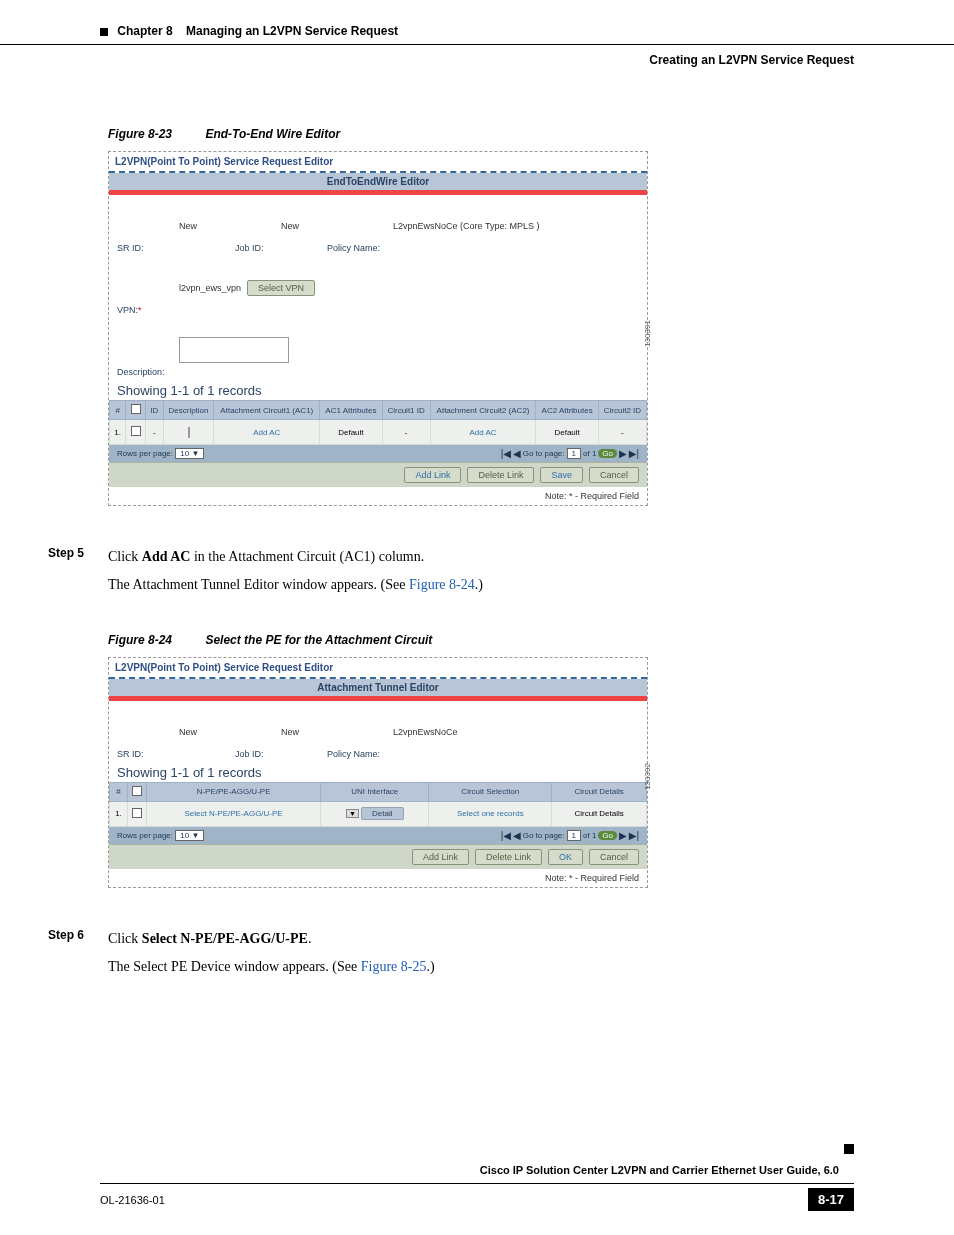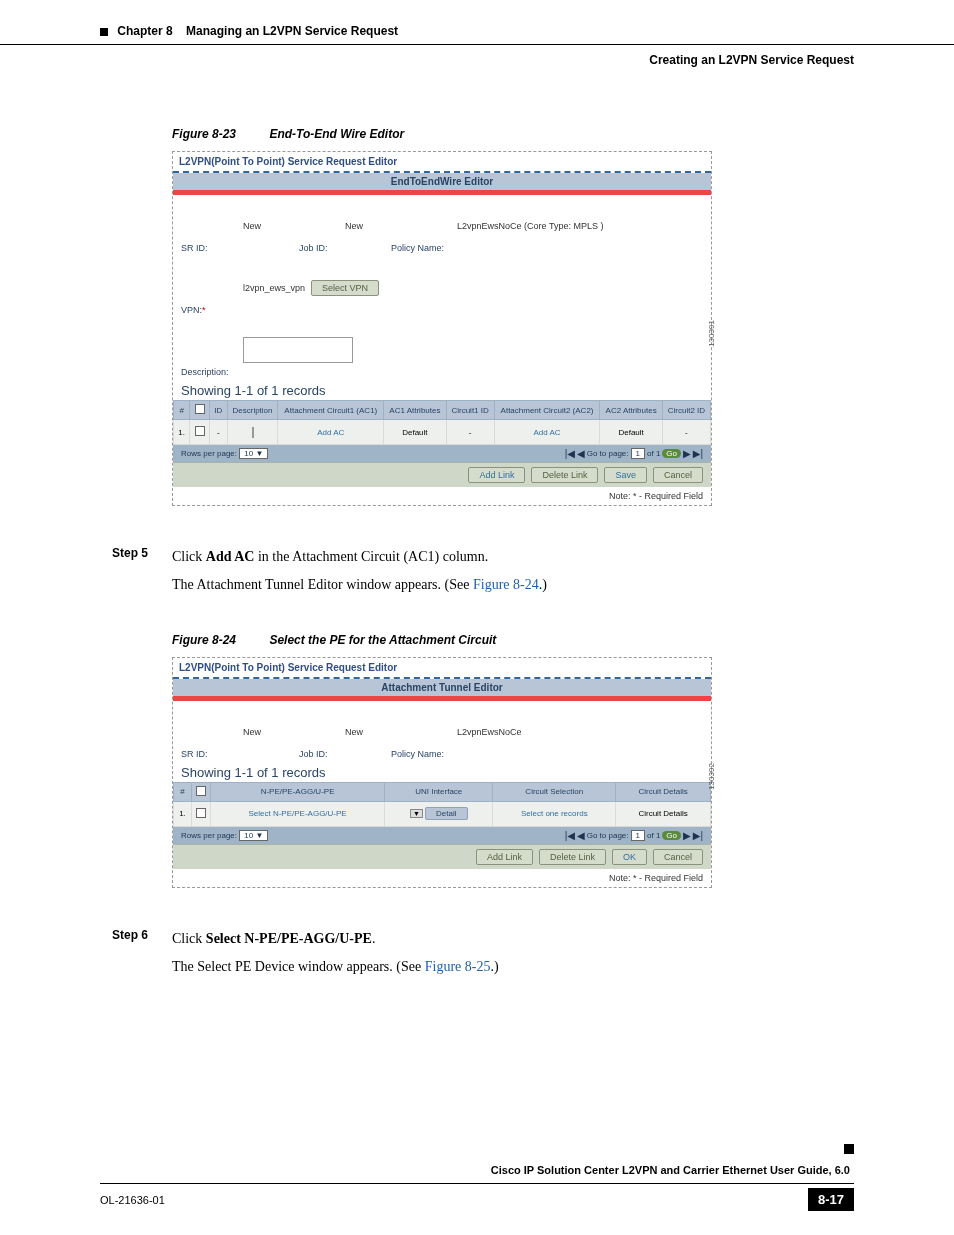--- a/index.html
+++ b/index.html
@@ -22,21 +22,21 @@
   }
   .page-header .marker-left { width: 8px; height: 8px; background: #000; display: inline-block; margin-right: 6px; vertical-align: middle; }
   .subheader {
     text-align: right;
     padding: 8px 100px 0 100px;
     font-family: Arial, Helvetica, sans-serif;
     font-size: 12px;
     font-weight: bold;
     margin-left: 16px;
   }
-  .content { padding: 30px 100px 0 112px; }
+  .content { padding: 30px 100px 0 48px; }
   .fig-caption {
     font-family: Arial, Helvetica, sans-serif;
     font-size: 12px;
     font-weight: bold;
     font-style: italic;
     margin: 30px 0 10px 60px;
   }
   .fig-caption .fignum { margin-right: 30px; }
   .screenshot {
     margin-left: 60px;
@@ -97,21 +97,21 @@
     left: 100px;
     right: 100px;
     border-top: 1px solid #000;
     display: flex;
     justify-content: space-between;
     align-items: center;
     padding-top: 4px;
     font-family: Arial, Helvetica, sans-serif;
     font-size: 11px;
   }
-  .page-footer .guide-title { font-weight: bold; position: absolute; right: 4px; top: -20px; font-size: 11px; }
+  .page-footer .guide-title { font-weight: bold; position: absolute; right: 15px; top: -20px; font-size: 11px; }
   .page-num-box { background: #000; color: #fff; padding: 4px 10px; font-weight: bold; font-size: 13px; }
   .foot-marker { width: 10px; height: 10px; background: #000; display: inline-block; margin-left: 8px; vertical-align: middle; position:absolute; right:0; top:-40px;}
 </style>
 </head>
 <body>
 
 <div class="page-header">
   <div>
     <span class="marker-left"></span>
     <span>Chapter 8</span>&nbsp;&nbsp;&nbsp;

